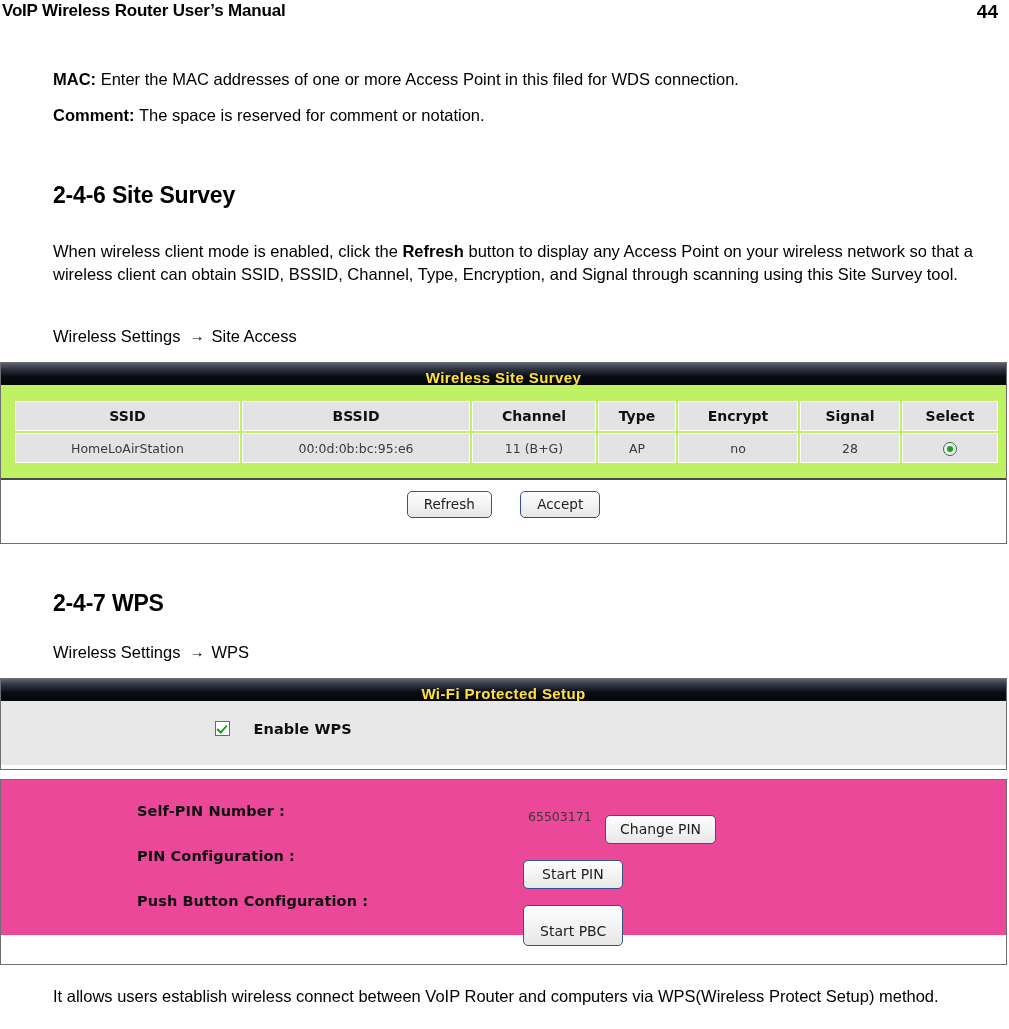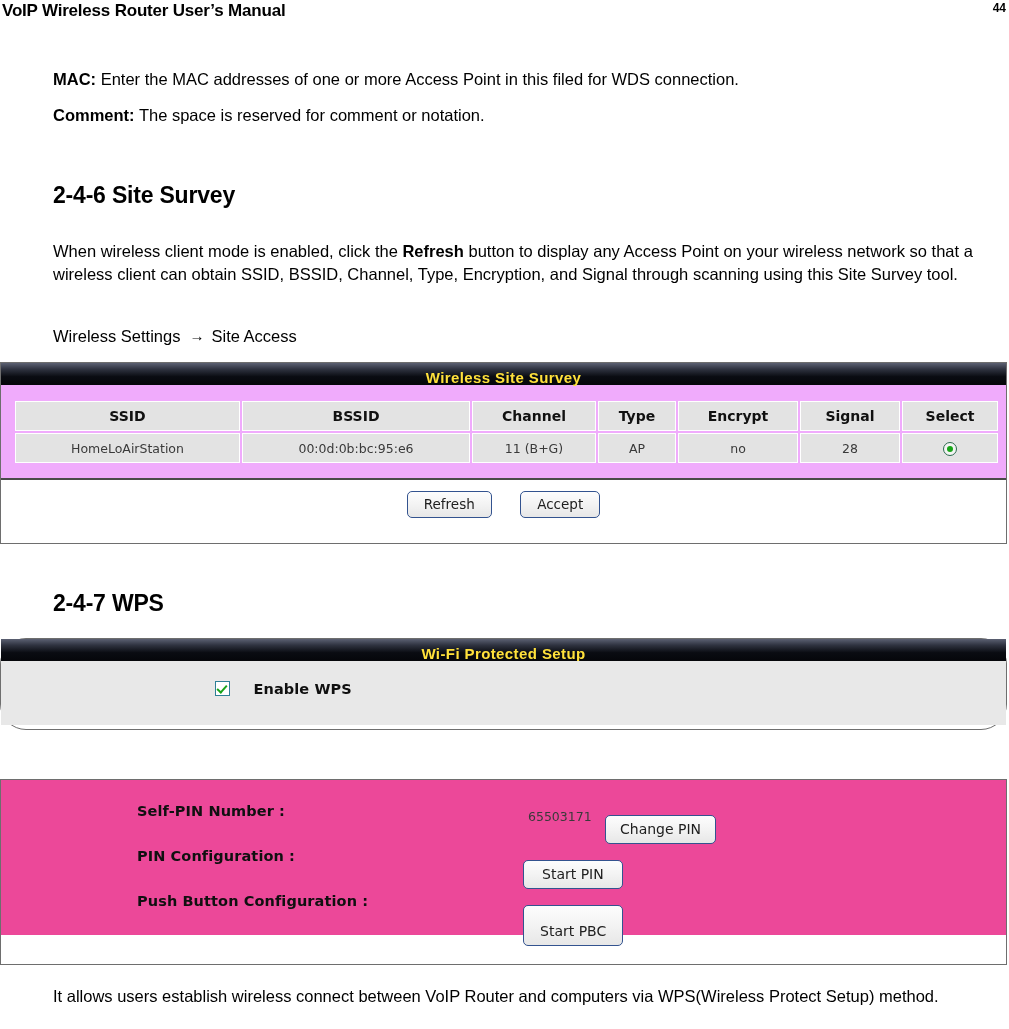--- a/index.html
+++ b/index.html
@@ -28,23 +28,23 @@
     position: absolute;
     left: 2px;
     top: 1px;
     font-size: 17px;
     font-weight: bold;
     letter-spacing: -0.2px;
     white-space: nowrap;
   }
   .running-head .rh-page {
     position: absolute;
-    right: 3px;
+    right: 11px;
     top: 1px;
-    font-size: 12px;
+    font-size: 19px;
     font-weight: bold;
   }
 
   
   .para {
     position: absolute;
     left: 53px;
     font-size: 16.5px;
     line-height: 23px;
     color: #000;
@@ -103,21 +103,21 @@
   }
   .panel-head.yellow { color: #ffe13b; }
   .panel-head.white  {
     color: #f2f4fa;
     background: linear-gradient(to bottom, #05060a 0%, #0a0d16 30%, #141a2c 70%, #1d2540 100%);
   }
 
   
   #panel-site { top: 362px; height: 182px; }
   .survey-body {
-    background: #f0abfc;
+    background: #bef264;
     border-bottom: 2px solid #4a4a4a;
     padding: 14px 12px 13px 12px;
   }
   .survey-table {
     width: 100%;
     border-collapse: separate;
     border-spacing: 2px;
     table-layout: fixed;
   }
   .survey-table th,
@@ -176,21 +176,21 @@
     color: #202020;
     background: linear-gradient(to bottom, #fdfdfd 0%, #f3f3f3 50%, #e7e7e7 100%);
     border: 1px solid #33538f;
     border-radius: 5px;
     padding: 4px 16px 5px 16px;
     margin: 0 12px;
     line-height: 16px;
   }
 
   
-  #panel-wps { top: 638px; height: 92px; border-radius: 26px; }
+  #panel-wps { top: 678px; height: 92px; }
   .wps-body {
     background: #e8e8e8;
     height: 64px;
     position: relative;
   }
   .wps-check-row {
     position: absolute;
     left: 214px;
     top: 19px;
     white-space: nowrap;

